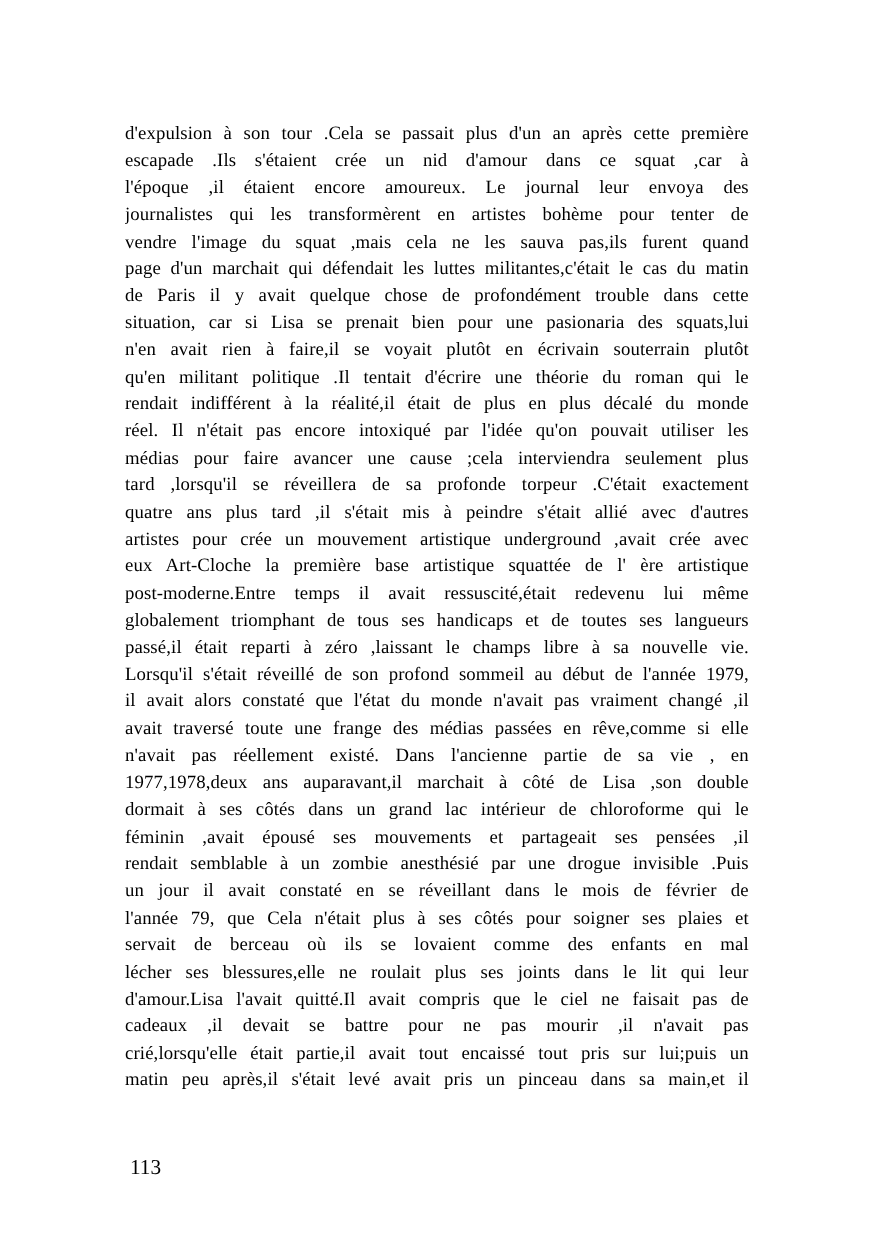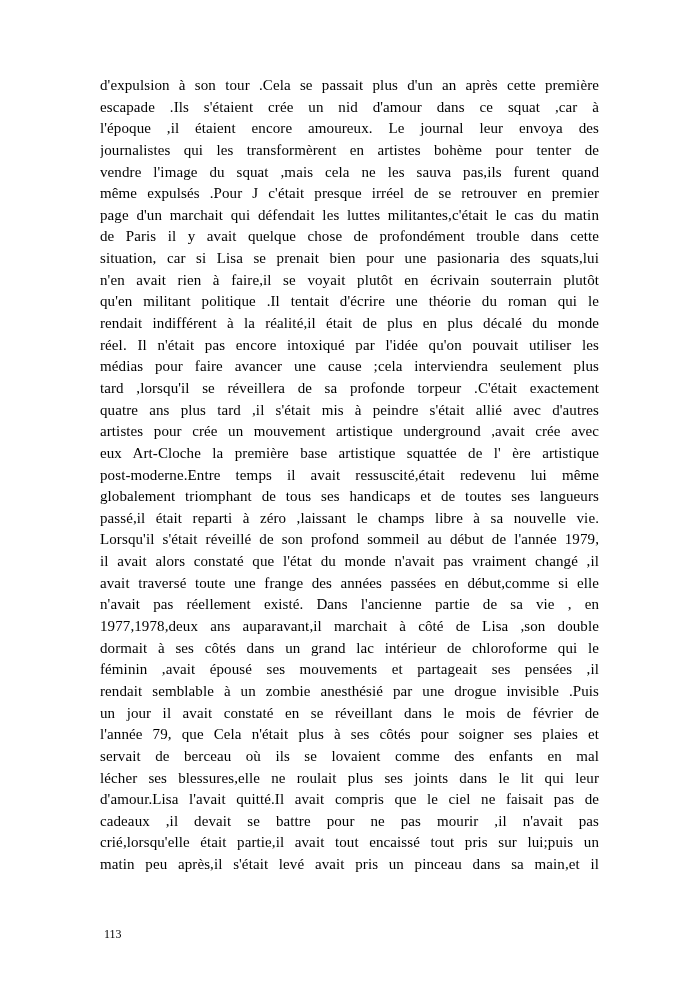--- a/index.html
+++ b/index.html
@@ -16,69 +16,68 @@
   .page {
     position: relative;
     width: 699px;
     height: 992px;
     background: #ffffff;
     overflow: hidden;
   }
   .text-block {
     position: absolute;
     left: 100px;
-    top: 75px;
+    top: 97px;
     width: 499px;
   }
   .line {
     font-size: 15px;
     line-height: 21.65px;
     height: 21.65px;
     text-align: justify;
     text-align-last: justify;
     overflow: hidden;
     letter-spacing: 0.1px;
   }
   .page-number {
     position: absolute;
     left: 104px;
     top: 924px;
-    font-size: 12px;
+    font-size: 17px;
     line-height: 20px;
   }
 </style>
 </head>
 <body>
 
 <div class="page">
   <div class="text-block">
       <div class="line">d'expulsion  à son tour .Cela se passait plus d'un an après cette première</div>
       <div class="line">escapade .Ils   s'étaient crée un nid d'amour   dans ce squat ,car à</div>
       <div class="line">l'époque ,il étaient encore amoureux. Le journal   leur envoya des</div>
       <div class="line">journalistes qui  les transformèrent en  artistes bohème pour tenter de</div>
       <div class="line">vendre l'image du squat ,mais cela ne les sauva pas,ils furent quand</div>
-      <div class="line">même expulsés .Pour J c'était presque irréel de se retrouver en premier</div>
       <div class="line">page d'un marchait qui  défendait les luttes militantes,c'était le cas du matin</div>
       <div class="line">de Paris il y avait quelque chose de profondément trouble   dans cette</div>
       <div class="line">situation, car si Lisa se prenait bien pour une pasionaria des squats,lui</div>
       <div class="line">n'en avait rien à faire,il se voyait plutôt  en écrivain souterrain plutôt</div>
       <div class="line">qu'en militant politique  .Il tentait d'écrire une théorie du roman qui le</div>
       <div class="line">rendait indifférent à la réalité,il était de plus en plus  décalé du monde</div>
       <div class="line">réel. Il n'était pas encore intoxiqué par l'idée qu'on pouvait utiliser les</div>
       <div class="line">médias pour  faire avancer une cause ;cela interviendra  seulement plus</div>
       <div class="line">tard ,lorsqu'il se réveillera de sa profonde torpeur .C'était exactement</div>
       <div class="line">quatre ans plus tard ,il  s'était mis à peindre s'était allié avec d'autres</div>
       <div class="line">artistes pour crée un mouvement artistique underground ,avait crée avec</div>
       <div class="line">eux Art-Cloche la première base artistique squattée de l' ère  artistique</div>
       <div class="line">post-moderne.Entre temps il  avait ressuscité,était redevenu lui même</div>
       <div class="line">globalement triomphant de tous ses handicaps et de toutes ses langueurs</div>
       <div class="line">passé,il était reparti à zéro ,laissant le champs libre à sa nouvelle vie.</div>
       <div class="line">Lorsqu'il s'était réveillé de son profond sommeil au début de l'année 1979,</div>
       <div class="line">il avait alors constaté que l'état du monde  n'avait pas vraiment changé  ,il</div>
-      <div class="line">avait traversé toute une frange des années passées  en début,comme si elle</div>
+      <div class="line">avait traversé toute une frange des médias passées  en rêve,comme si elle</div>
       <div class="line">n'avait pas réellement existé. Dans l'ancienne  partie de sa vie , en</div>
       <div class="line">1977,1978,deux ans auparavant,il marchait  à côté de Lisa ,son double</div>
       <div class="line">dormait à ses côtés dans un grand lac intérieur de chloroforme  qui  le</div>
       <div class="line">féminin ,avait épousé ses mouvements et partageait  ses pensées ,il</div>
       <div class="line">rendait semblable à un  zombie anesthésié par une drogue invisible .Puis</div>
       <div class="line">un jour il  avait constaté  en se réveillant  dans le mois de février  de</div>
       <div class="line">l'année 79, que Cela n'était plus à ses côtés pour soigner ses plaies et</div>
       <div class="line">servait de berceau où ils se lovaient comme des enfants en mal</div>
       <div class="line">lécher ses blessures,elle ne roulait plus ses joints dans le lit  qui leur</div>
       <div class="line">d'amour.Lisa l'avait quitté.Il avait compris que le ciel ne faisait pas de</div>

